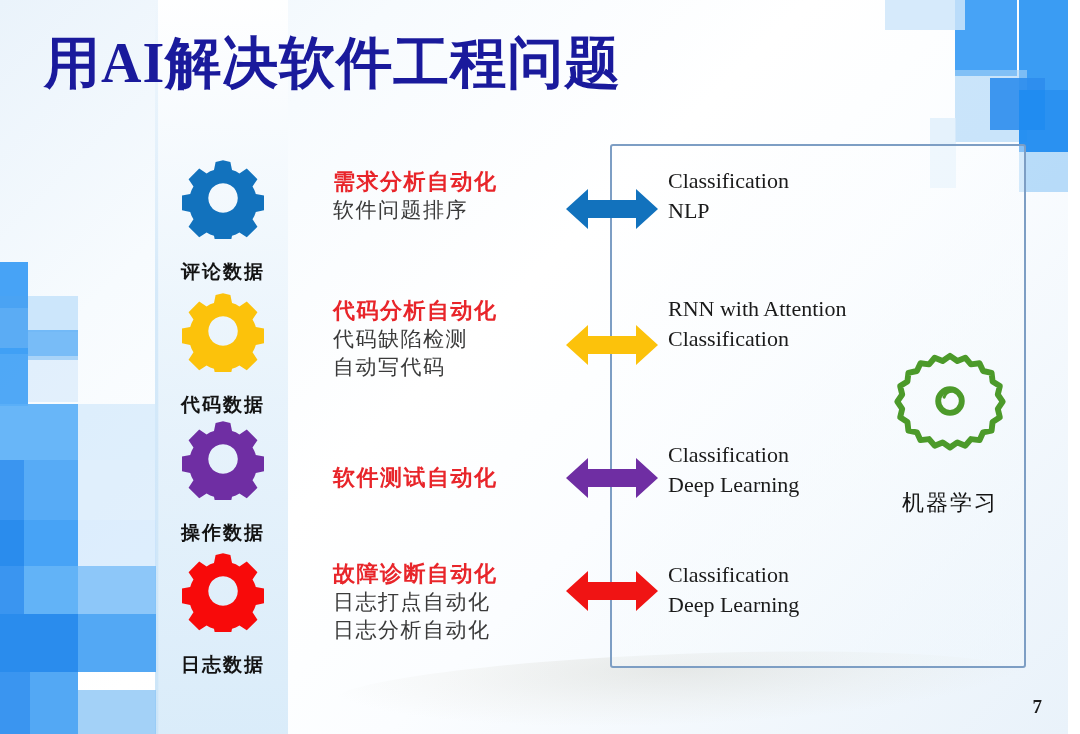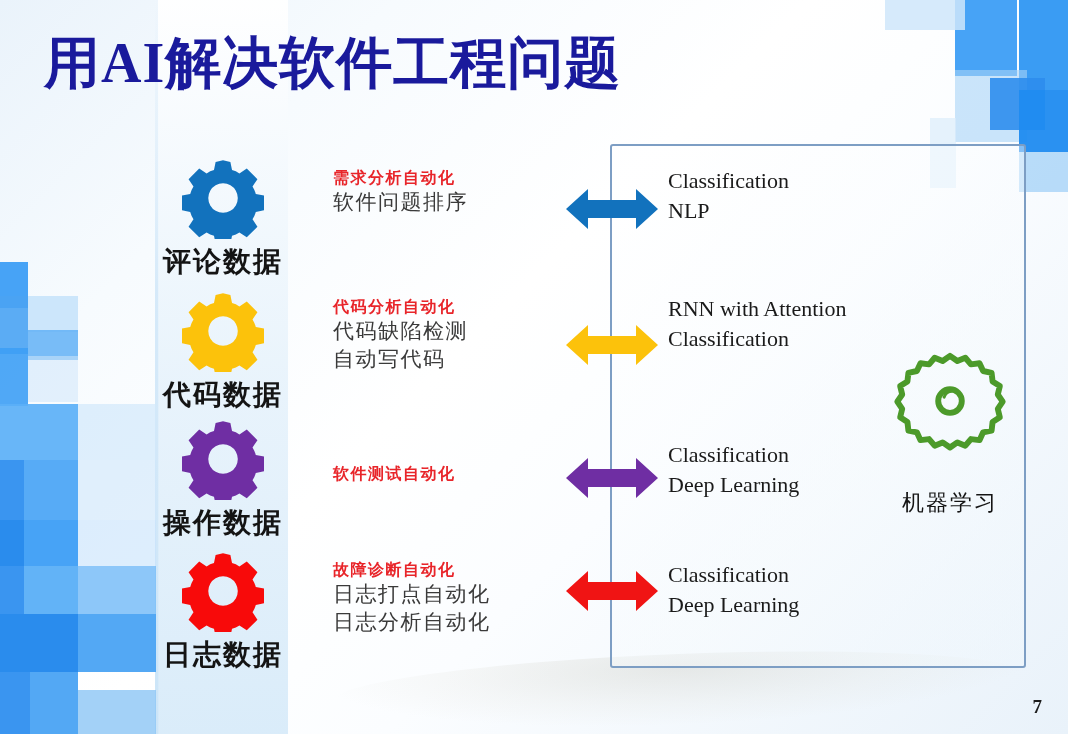--- a/index.html
+++ b/index.html
@@ -55,33 +55,33 @@
     font-weight: bold;
     color: #1a1a9c;
     letter-spacing: 1px;
     white-space: nowrap;
   }
 
   
   .gear-item { position: absolute; width: 150px; text-align: center; left: 148px; }
   .gear-svg { display: block; margin: 0 auto; }
   .gear-label {
-    margin-top: 4px;
-    font-family: "Liberation Serif", "DejaVu Serif", serif;
-    font-size: 28px;
+    margin-top: 20px;
+    font-family: "Liberation Serif", "DejaVu Serif", serif;
+    font-size: 19px;
     color: #141414;
     letter-spacing: 2px;
     font-weight: 600;
   }
 
   
   .mid-item { position: absolute; left: 333px; width: 220px; }
   .mid-head {
     font-family: "Liberation Serif", "DejaVu Serif", serif;
-    font-size: 16px;
+    font-size: 22px;
     font-weight: bold;
     color: #e8252a;
     letter-spacing: 1.5px;
     line-height: 1.25;
     white-space: nowrap;
   }
   .mid-sub {
     font-family: "Liberation Serif", "DejaVu Serif", serif;
     font-size: 21px;
     color: #3a3a3a;

